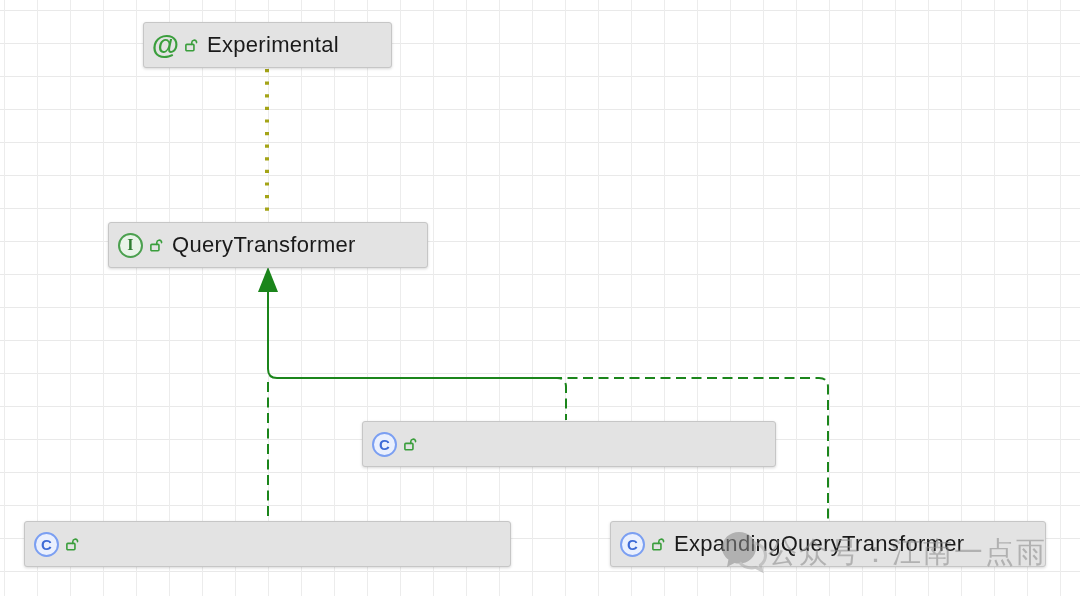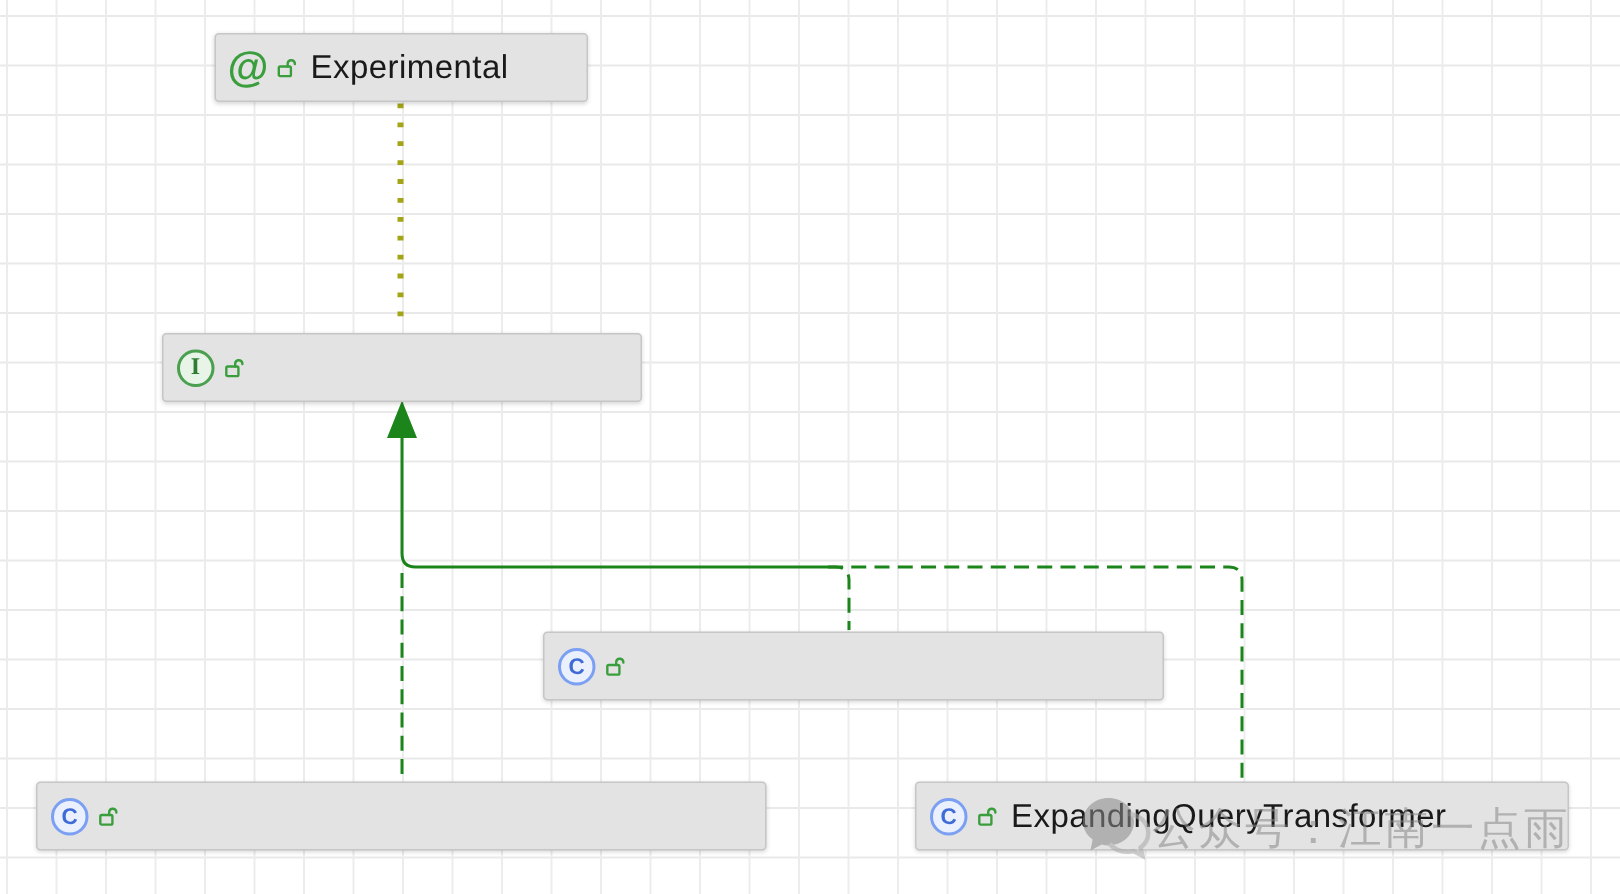--- a/index.html
+++ b/index.html
@@ -73,20 +73,21 @@
     </svg>
     <span class="label">Experimental</span>
   </div>
 
   <div class="node" id="node-query-transformer">
     <span class="badge iface">I</span>
     <svg class="lock" width="15" height="15" viewBox="0 0 16 16">
       <rect x="2" y="6.8" width="8.6" height="6.8" rx="1" fill="none" stroke="var(--lock-green)" stroke-width="1.7"></rect>
       <path d="M8.3 6.8 V4.8 a2.6 2.6 0 0 1 5 -.9 l.1 1.1" fill="none" stroke="var(--lock-green)" stroke-width="1.7" stroke-linecap="round"></path>
     </svg>
+    <span class="label">QueryTransformer</span>
   </div>
 
   <div class="node" id="node-default-query-transformer">
     <span class="badge cls">C</span>
     <svg class="lock" width="15" height="15" viewBox="0 0 16 16">
       <rect x="2" y="6.8" width="8.6" height="6.8" rx="1" fill="none" stroke="var(--lock-green)" stroke-width="1.7"></rect>
       <path d="M8.3 6.8 V4.8 a2.6 2.6 0 0 1 5 -.9 l.1 1.1" fill="none" stroke="var(--lock-green)" stroke-width="1.7" stroke-linecap="round"></path>
     </svg>
   </div>
 

